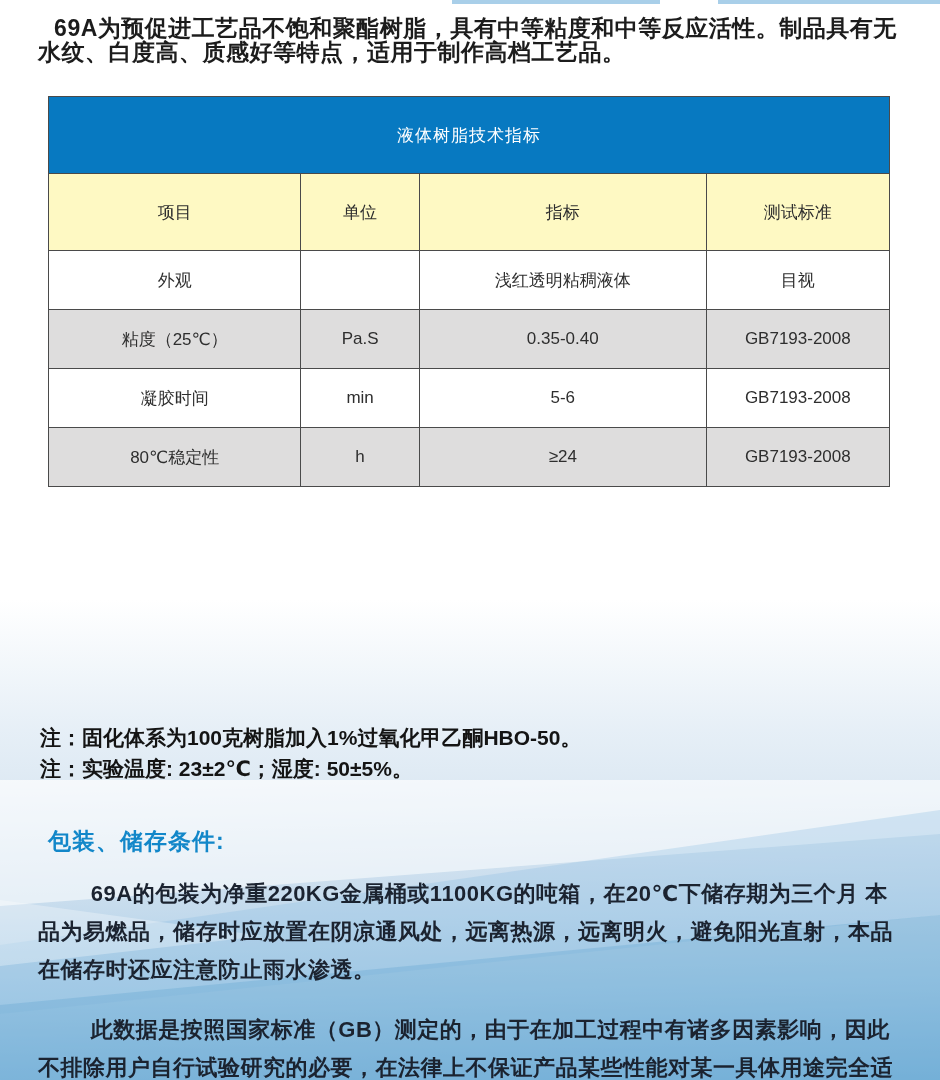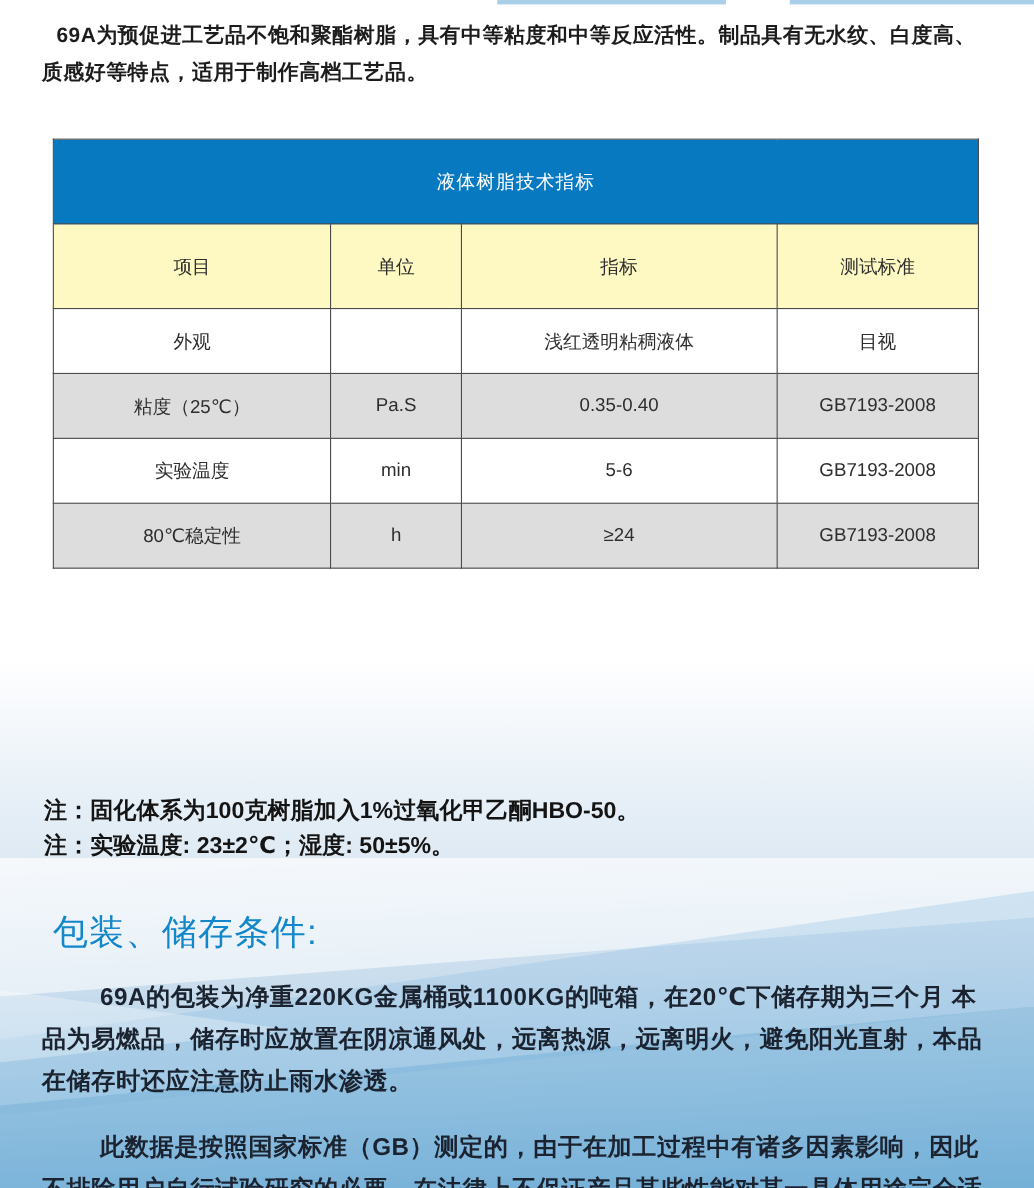--- a/index.html
+++ b/index.html
@@ -11,27 +11,27 @@
   .top-bar{position:absolute;top:0;height:4px;background:#a9cfe9;}
   .top-bar.left{left:452px;width:208px;}
   .top-bar.right{left:718px;width:222px;}
 
   
   .mid-tint{position:absolute;left:0;top:600px;width:940px;height:190px;
     background:linear-gradient(180deg,rgba(223,234,244,0) 0%,rgba(216,230,242,.65) 70%,#dde9f3 100%);}
 
   
   .intro{position:absolute;left:38px;top:16px;width:868px;margin:0;
-    font-size:19px;font-weight:700;line-height:34px;color:#1c1c1c;
+    font-size:23px;font-weight:700;line-height:24px;color:#1c1c1c;
     text-indent:0.7em;letter-spacing:.5px;}
 
   
   .spec-table{position:absolute;left:48px;top:96px;width:842px;
     border-collapse:collapse;table-layout:fixed;
-    font-size:17px;color:#2e2e2e;margin-top:30px;}
+    font-size:17px;color:#2e2e2e;}
   .spec-table th,.spec-table td{border:1px solid #4a4a4a;text-align:center;
     vertical-align:middle;padding:0;font-weight:400;}
   .spec-table .title-row th{height:76px;background:#0779c1;color:#ffffff;
     font-size:17px;letter-spacing:1px;}
   .spec-table .header-row th{height:76px;background:#fef9c3;}
   .spec-table tbody tr{height:59px;}
   .spec-table tbody tr:nth-child(odd){background:#ffffff;}
   .spec-table tbody tr:nth-child(even){background:#dedddd;}
   .c0{width:30%;} .c1{width:14.1%;} .c2{width:34.1%;} .c3{width:21.8%;}
 
@@ -42,21 +42,21 @@
   
   .bottom{position:absolute;left:0;top:780px;width:940px;height:300px;
     background:linear-gradient(178deg,#eaf1f7 0%,#cbdeee 35%,#a4cbe6 70%,#7db5db 100%);}
   .facet{position:absolute;inset:0;pointer-events:none;}
   .facet.f1{background:rgba(255,255,255,.55);clip-path:polygon(0 0,100% 0,100% 18%,0 42%);}
   .facet.f2{background:rgba(140,190,225,.30);clip-path:polygon(100% 10%,100% 45%,0 78%,0 55%);}
   .facet.f3{background:rgba(100,165,210,.35);clip-path:polygon(0 75%,100% 45%,100% 100%,0 100%);}
   .facet.f4{background:rgba(255,255,255,.30);clip-path:polygon(0 40%,28% 52%,0 62%);}
 
   .storage-heading{position:relative;margin:46px 0 0 48px;
-    font-size:32px;font-weight:400;color:#1287c9;letter-spacing:1px;}
+    font-size:23px;font-weight:700;color:#1287c9;letter-spacing:1px;}
   .storage-para{position:relative;margin:18px 30px 0 38px;
     font-size:22px;font-weight:700;line-height:38px;color:#1b2330;
     text-indent:2.4em;letter-spacing:.5px;}
   .storage-para.second{margin-top:22px;}
 </style>
 </head>
 <body>
 
 <div class="page">
 
@@ -91,21 +91,21 @@
         <td>浅红透明粘稠液体</td>
         <td>目视</td>
       </tr>
       <tr>
         <td>粘度（25℃）</td>
         <td>Pa.S</td>
         <td>0.35-0.40</td>
         <td>GB7193-2008</td>
       </tr>
       <tr>
-        <td>实验温度</td>
+        <td>凝胶时间</td>
         <td>min</td>
         <td>5-6</td>
         <td>GB7193-2008</td>
       </tr>
       <tr>
         <td>80℃稳定性</td>
         <td>h</td>
         <td>≥24</td>
         <td>GB7193-2008</td>
       </tr>

